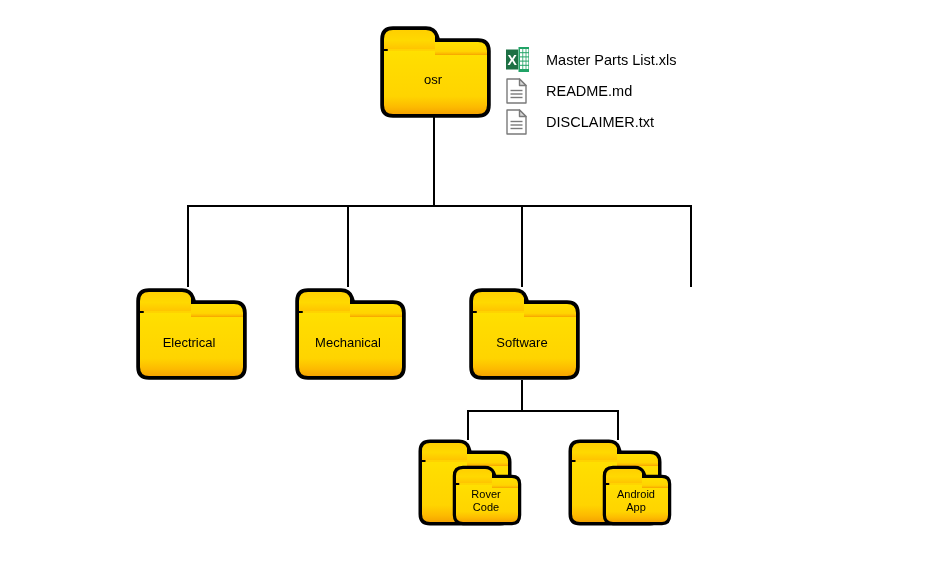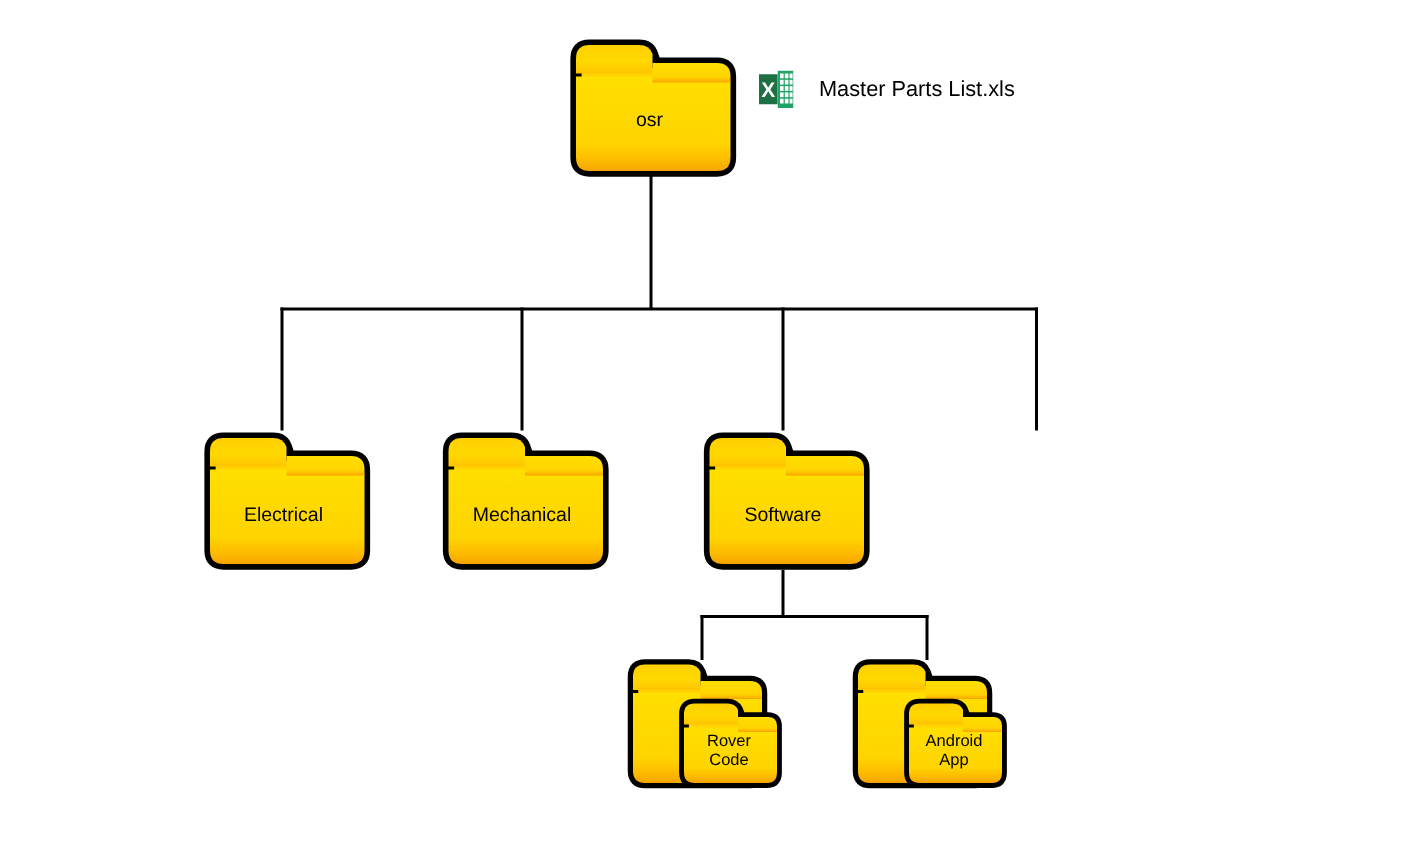--- a/index.html
+++ b/index.html
@@ -142,22 +142,50 @@
             <rect x="14" y="18.8" width="2.4" height="3.2"></rect>
             <rect x="17.2" y="18.8" width="2.4" height="3.2"></rect>
             <rect x="20.4" y="18.8" width="2.0" height="3.2"></rect>
           </g>
           <text x="6.2" y="17.5" font-family="'Liberation Sans',sans-serif" font-size="14" font-weight="bold" fill="#ffffff" text-anchor="middle">X</text>
         </svg>
       </span>
       <span class="file-name">Master Parts List.xls</span>
     </div>
 
-
-
+    <div class="file-row">
+      <span class="file-icon">
+        <svg width="21" height="26" viewBox="0 0 21 26">
+          <path d="M1,1 L13.5,1 L20,7.5 L20,25 L1,25 Z" fill="#ffffff" stroke="#7a7a7a" stroke-width="1.4" stroke-linejoin="round"></path>
+          <path d="M13.5,1 L13.5,7.5 L20,7.5 Z" fill="#d8d8d8" stroke="#7a7a7a" stroke-width="1.4" stroke-linejoin="round"></path>
+          <g stroke="#7a7a7a" stroke-width="1.4">
+            <line x1="4.5" y1="12.5" x2="16.5" y2="12.5"></line>
+            <line x1="4.5" y1="16" x2="16.5" y2="16"></line>
+            <line x1="4.5" y1="19.5" x2="16.5" y2="19.5"></line>
+          </g>
+        </svg>
+      </span>
+      <span class="file-name">README.md</span>
+    </div>
+
+
+    <div class="file-row">
+      <span class="file-icon">
+        <svg width="21" height="26" viewBox="0 0 21 26">
+          <path d="M1,1 L13.5,1 L20,7.5 L20,25 L1,25 Z" fill="#ffffff" stroke="#7a7a7a" stroke-width="1.4" stroke-linejoin="round"></path>
+          <path d="M13.5,1 L13.5,7.5 L20,7.5 Z" fill="#d8d8d8" stroke="#7a7a7a" stroke-width="1.4" stroke-linejoin="round"></path>
+          <g stroke="#7a7a7a" stroke-width="1.4">
+            <line x1="4.5" y1="12.5" x2="16.5" y2="12.5"></line>
+            <line x1="4.5" y1="16" x2="16.5" y2="16"></line>
+            <line x1="4.5" y1="19.5" x2="16.5" y2="19.5"></line>
+          </g>
+        </svg>
+      </span>
+      <span class="file-name">DISCLAIMER.txt</span>
+    </div>
   </div>
 
   <div class="folder" style="left:133px; top:287px; width:112px; height:92px;">
     <svg width="112" height="92" viewBox="0 0 112 92">
       <path d="M7,14 Q7,5 16,5 L49,5 Q56,5 58,11 L60,17 L101,17 Q110,17 110,26
                L110,80 Q110,89 101,89 L16,89 Q7,89 7,80 Z" fill="url(#gTab)" stroke="#000000" stroke-width="7.5" stroke-linejoin="round"></path>
       <path d="M7,14 Q7,5 16,5 L49,5 Q56,5 58,11 L58,24 L7,24 Z" fill="url(#gTab)"></path>
       <path d="M7,26 L101,26 Q110,26 110,30 L110,80 Q110,89 101,89 L16,89 Q7,89 7,80 Z" fill="url(#gBody)"></path>
       <path d="M58,17 L101,17 Q110,17 110,26 L110,30 L58,30 Z" fill="url(#gBody)"></path>
     </svg>

